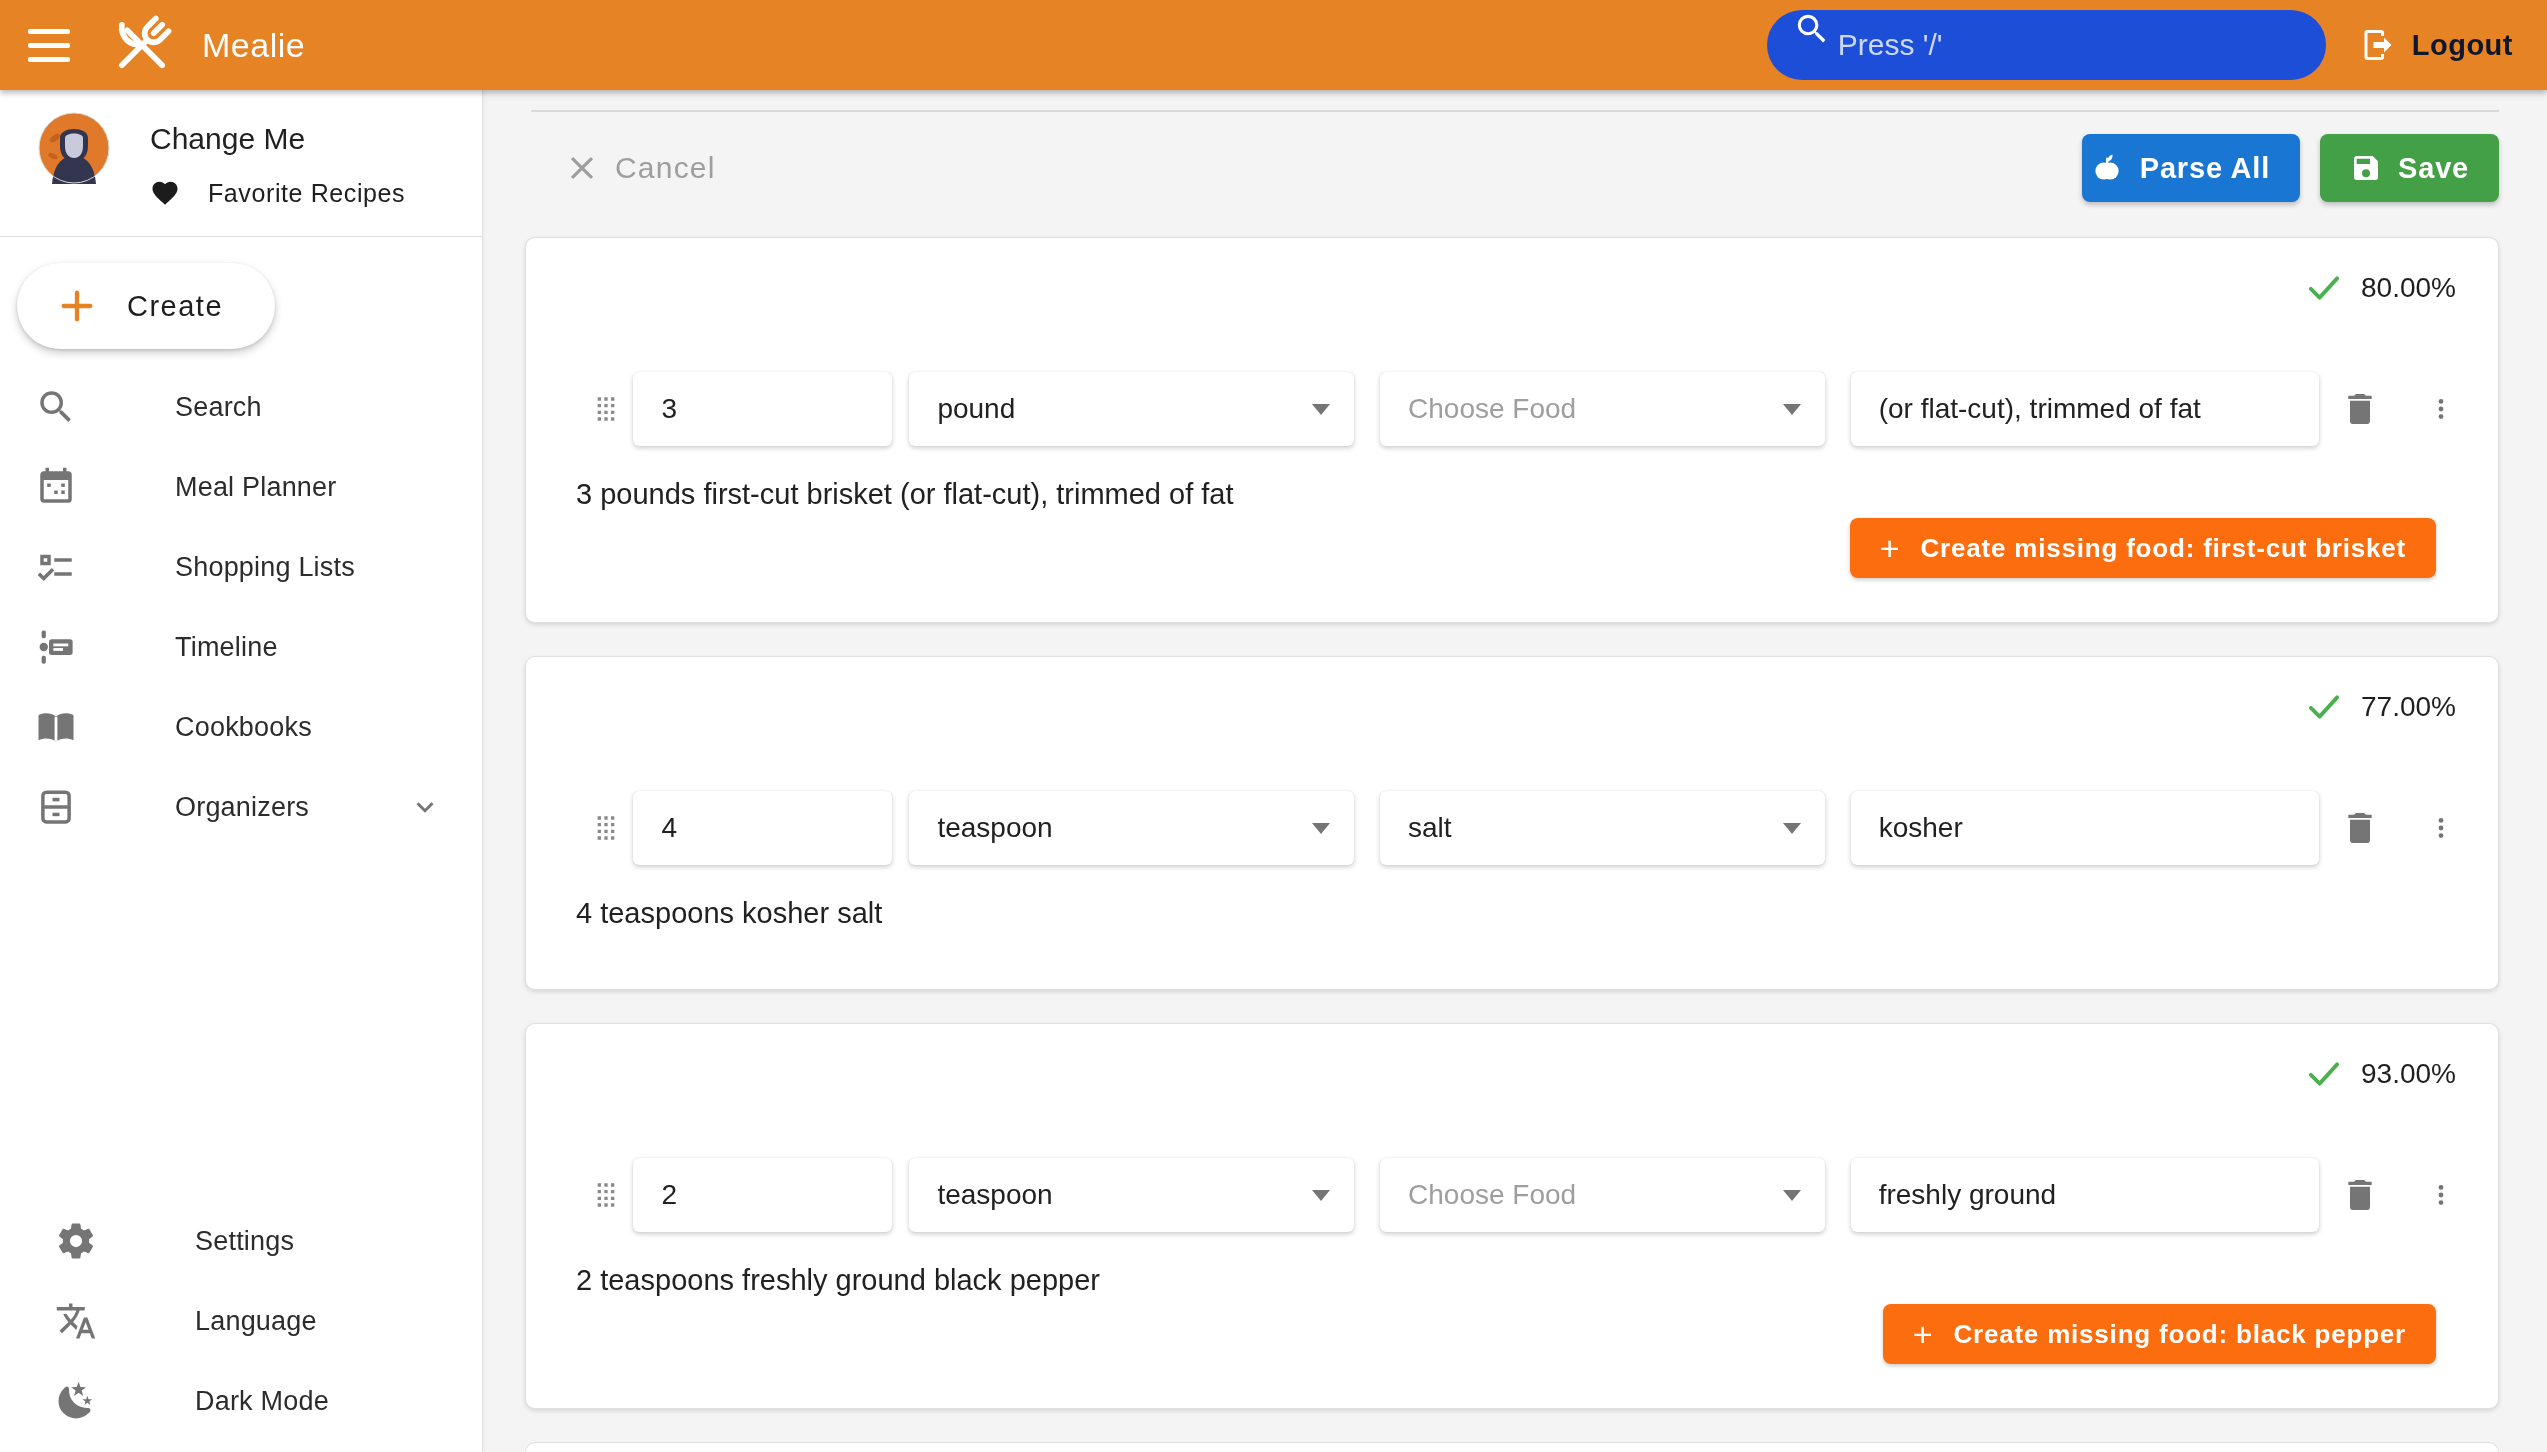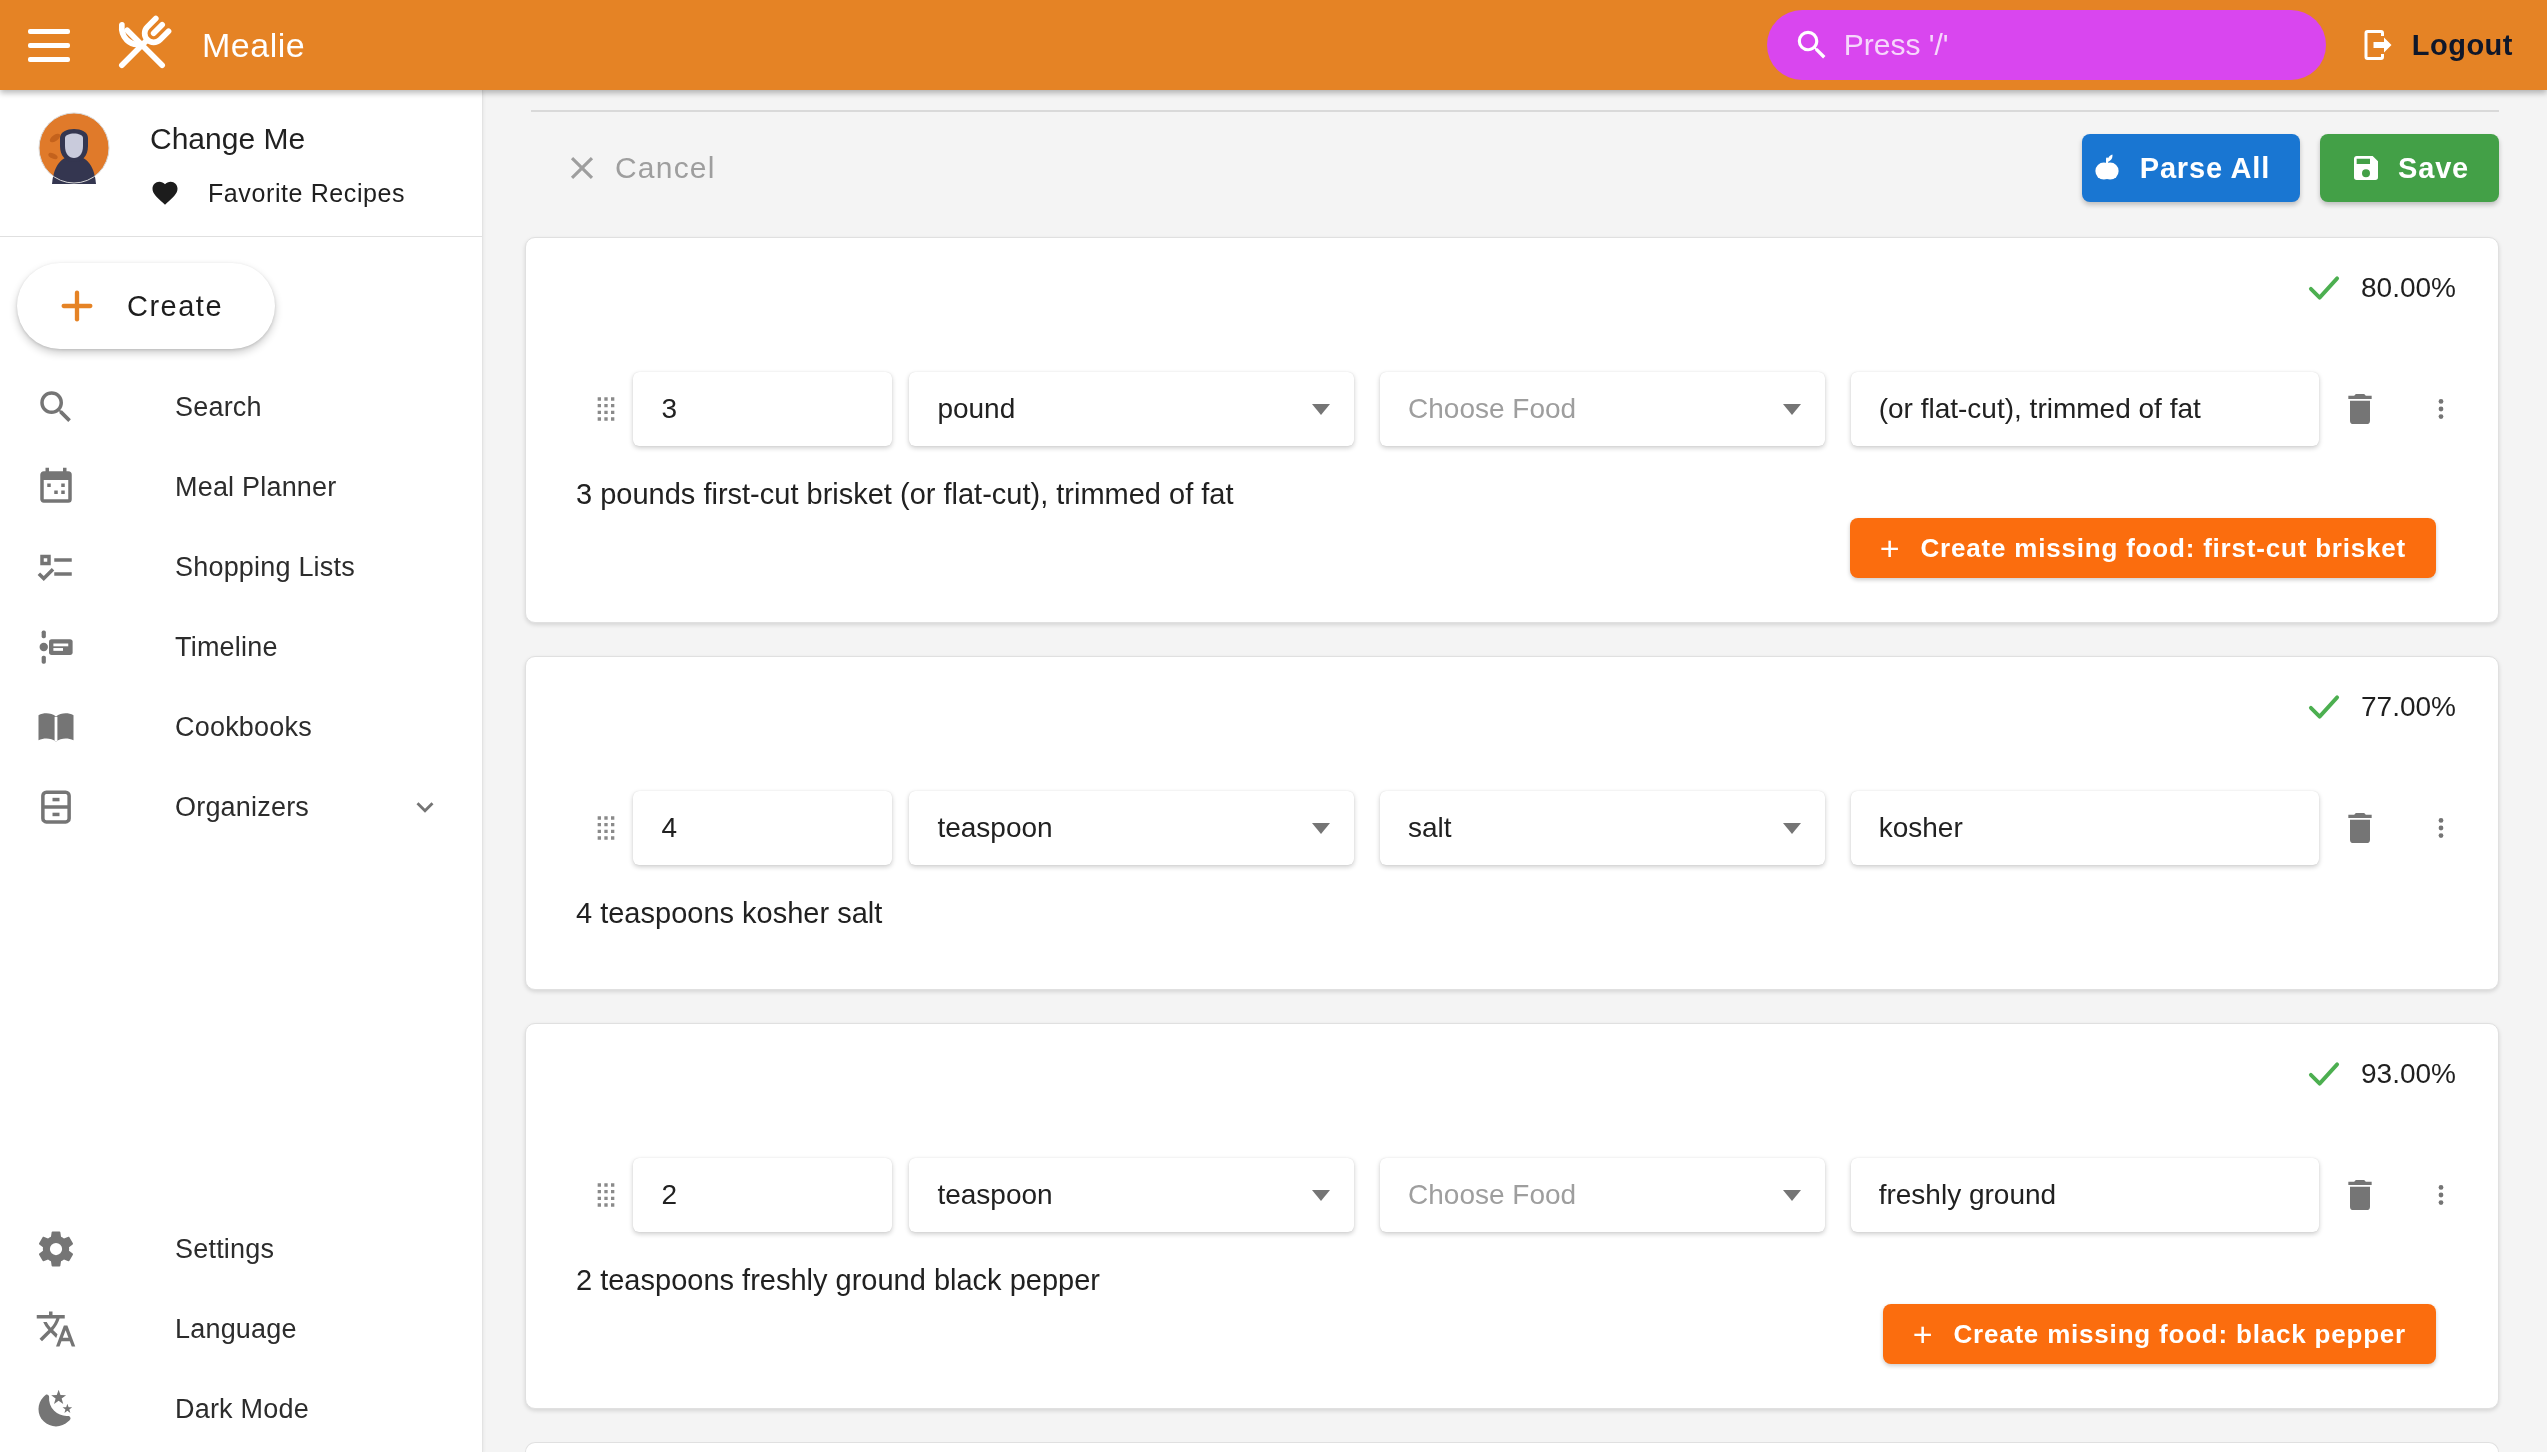--- a/index.html
+++ b/index.html
@@ -7,22 +7,22 @@
     font-family:"Liberation Sans","DejaVu Sans",sans-serif; color:#212121; }
 
   
   .header { height:90px; background:#E58325; display:flex; align-items:center;
     padding:0 34px 0 28px; box-shadow:0 3px 6px rgba(0,0,0,.28); position:relative; z-index:10; }
   .hamburger { width:56px; height:56px; border:none; background:transparent; cursor:pointer;
     display:flex; flex-direction:column; justify-content:center; gap:9px; }
   .hamburger span { display:block; height:5px; width:42px; background:#fff; border-radius:2px; }
   .logo { margin-left:22px; display:flex; align-items:center; }
   .app-title { color:#fff; font-size:34px; font-weight:500; margin-left:24px; letter-spacing:0.5px; }
-  .searchpill { margin-left:auto; width:559px; height:70px; background:#d946ef; border-radius:35px;
-    display:flex; align-items:center; padding:0 26px; gap:13px; }
+  .searchpill { margin-left:auto; width:559px; height:70px; background:#1d4ed8; border-radius:35px;
+    display:flex; padding:0 26px; gap:7px; }
   .searchpill input { flex:1; background:transparent; border:none; outline:none;
     font-size:30px; color:#fff; font-family:inherit; }
   .searchpill input::placeholder { color:rgba(255,255,255,.78); }
   .logout { margin-left:34px; display:flex; align-items:center; gap:16px; background:transparent;
     border:none; color:#0f172a; font-size:29px; font-weight:700; letter-spacing:0.5px; cursor:pointer; font-family:inherit; }
 
   
   .shell { display:flex; height:1363px; }
   .sidebar { width:483px; background:#fff; border-right:1px solid #e3e3e3; position:relative;
     box-shadow:1px 0 3px rgba(0,0,0,.05); flex:none; }
@@ -34,21 +34,21 @@
   .favrow { display:flex; align-items:center; gap:28px; margin-top:22px; cursor:pointer; }
   .favrow .favlabel { font-size:25px; font-weight:500; letter-spacing:0.6px; color:#202020; }
   .createbtn { margin:26px 0 0 17px; height:86px; min-width:257px; border:none; background:#fff;
     border-radius:43px; box-shadow:0 4px 9px rgba(0,0,0,.20),0 1px 3px rgba(0,0,0,.12);
     display:inline-flex; align-items:center; gap:30px; padding:0 52px 0 40px;
     font-size:29px; font-weight:500; letter-spacing:1.5px; color:#1d1d1d; cursor:pointer; font-family:inherit; }
   .navlist { margin-top:18px; }
   .nav-item { height:80px; display:flex; align-items:center; padding:0 40px 0 35px; gap:66px; cursor:pointer; }
   .nav-item .lbl { font-size:27px; font-weight:500; color:#2c2c2c; letter-spacing:0.2px;margin-left:32px; }
   .nav-item .chev { margin-left:auto; }
-  .side-bottom { position:absolute; left:0; right:0; bottom:4px; }
+  .side-bottom { position:absolute; left:0; right:0; bottom:12px;padding-left:20px; }
 
   
   .content-divider { height:2px; background:#d9d9d9; margin:20px 48px 0 48px; }
   .toolbar { display:flex; align-items:center; margin:22px 48px 0 42px; height:68px; }
   .cancel { display:flex; align-items:center; gap:14px; border:none; background:transparent;
     color:#9e9e9e; font-size:30px; font-weight:500; letter-spacing:1.2px; padding-left:38px; cursor:pointer; font-family:inherit; }
   .btn { height:68px; border:none; border-radius:8px; display:inline-flex; align-items:center;
     gap:16px; padding:0 30px; color:#fff; font-size:29px; font-weight:700; letter-spacing:0.8px;
     cursor:pointer; box-shadow:0 3px 5px rgba(0,0,0,.22); font-family:inherit; }
   .btn.parse { margin-left:auto; background:#1976D2;padding-left:8px; }

